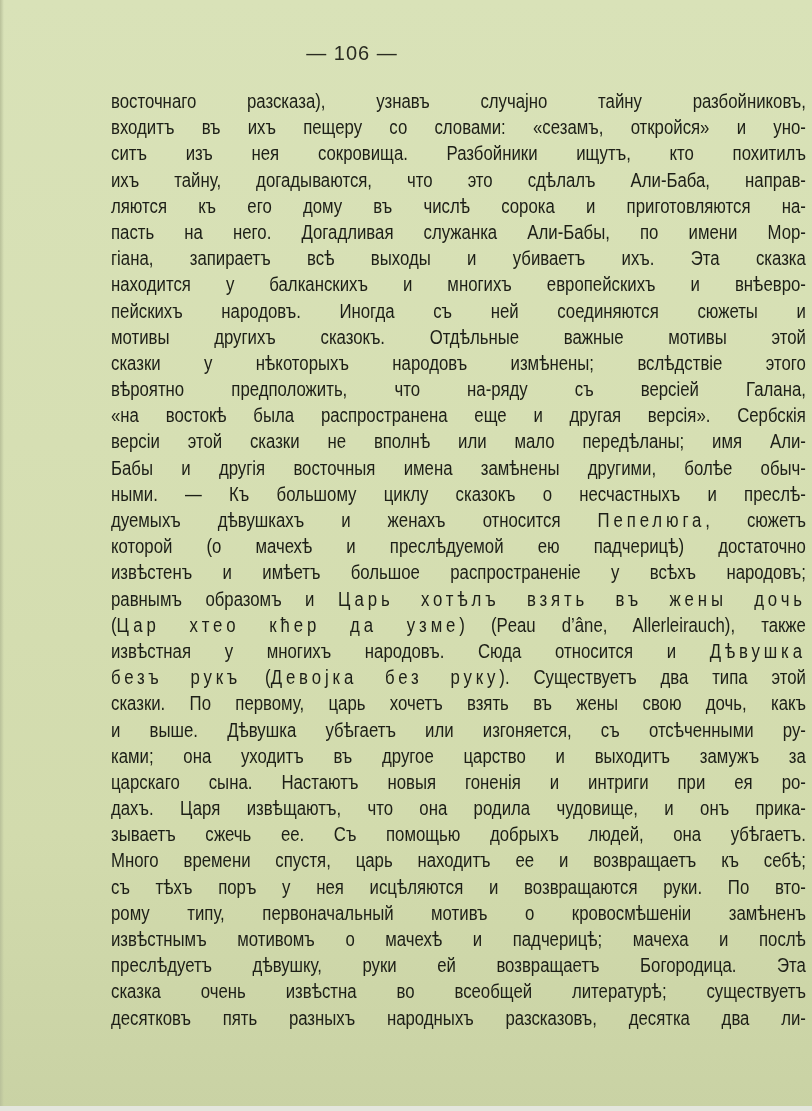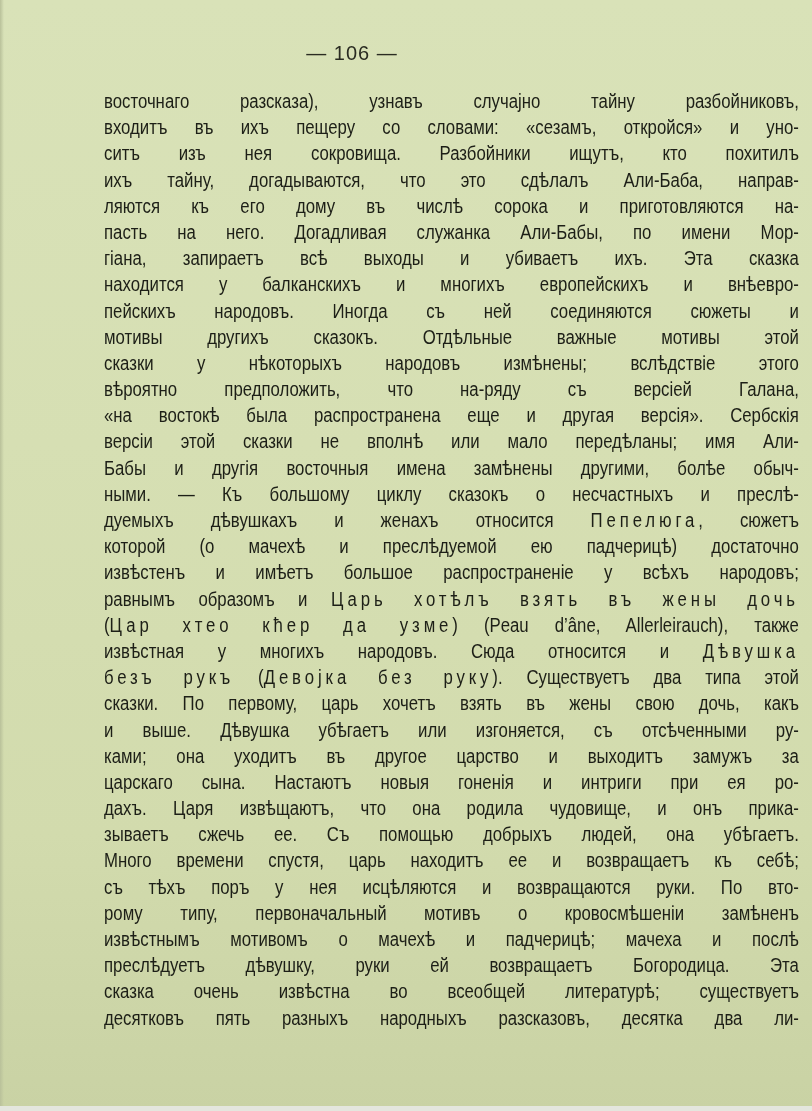--- a/index.html
+++ b/index.html
@@ -41,21 +41,21 @@
       top: 42px;
       left: 0;
       width: 704px;
       text-align: center;
       font-size: 20px;
       letter-spacing: 1px;
       color: #2a2c22;
     }
     .text-block {
       position: absolute;
-      left: 104px;
+      left: 111px;
       top: 88px;
       width: 695px;
     }
     .line {
       display: block;
       height: 26.2px;
       line-height: 26.2px;
       font-size: 19.5px;
       text-align: justify;
       text-align-last: justify;

